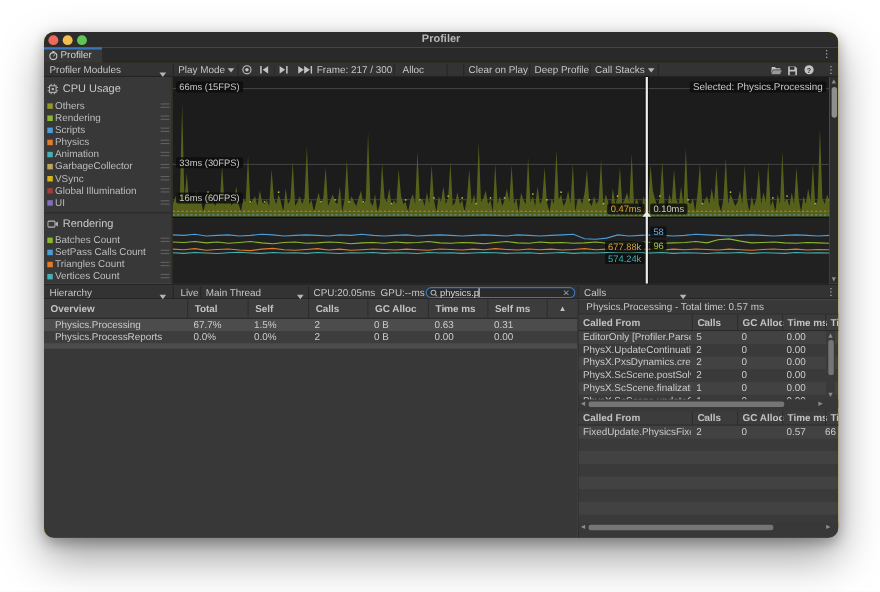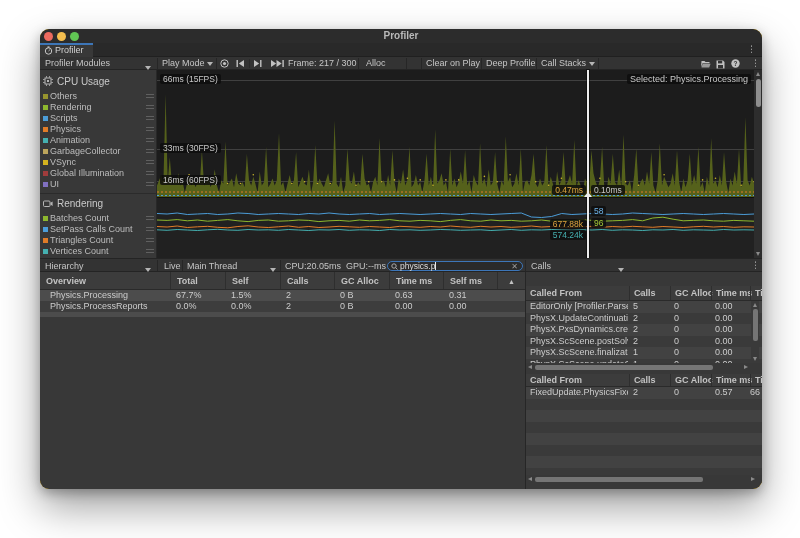--- a/index.html
+++ b/index.html
@@ -374,20 +374,23 @@
           <span class="cell" style="left: 191px;">0.0%</span>
           <span class="cell" style="left: 246px;">2</span>
           <span class="cell" style="left: 300px;">0 B</span>
           <span class="cell" style="left: 355px;">0.00</span>
           <span class="cell" style="left: 409px;">0.00</span>
         </div>
       </div>
   </div>
 
   <div id="rightpane">
+    <div class="abs" style="left:0;top:0;width:237px;height:14px;border-bottom:1px solid #2e2e2e">
+      <span class="abs" style="left:7px;top:2px;font-size:9px;color:#c8c8c8;white-space:nowrap">Physics.Processing - Total time: 0.57 ms</span>
+    </div>
     <div class="thead" style="left:0;top:14px;width:237px;height:15px" id="rhead1">
         <div class="hcell" style="left: 0px; width: 103px; border-left: none;">
           <span style="left:4px">Called From</span>
         </div>
         <div class="hcell" style="left: 103px; width: 41px;">
           <span style="left:4px">Calls <span style="font-size:6px;color:#999">▾</span></span>
         </div>
         <div class="hcell" style="left: 144px; width: 41px;">
           <span style="left:4px">GC Alloc</span>
         </div>

